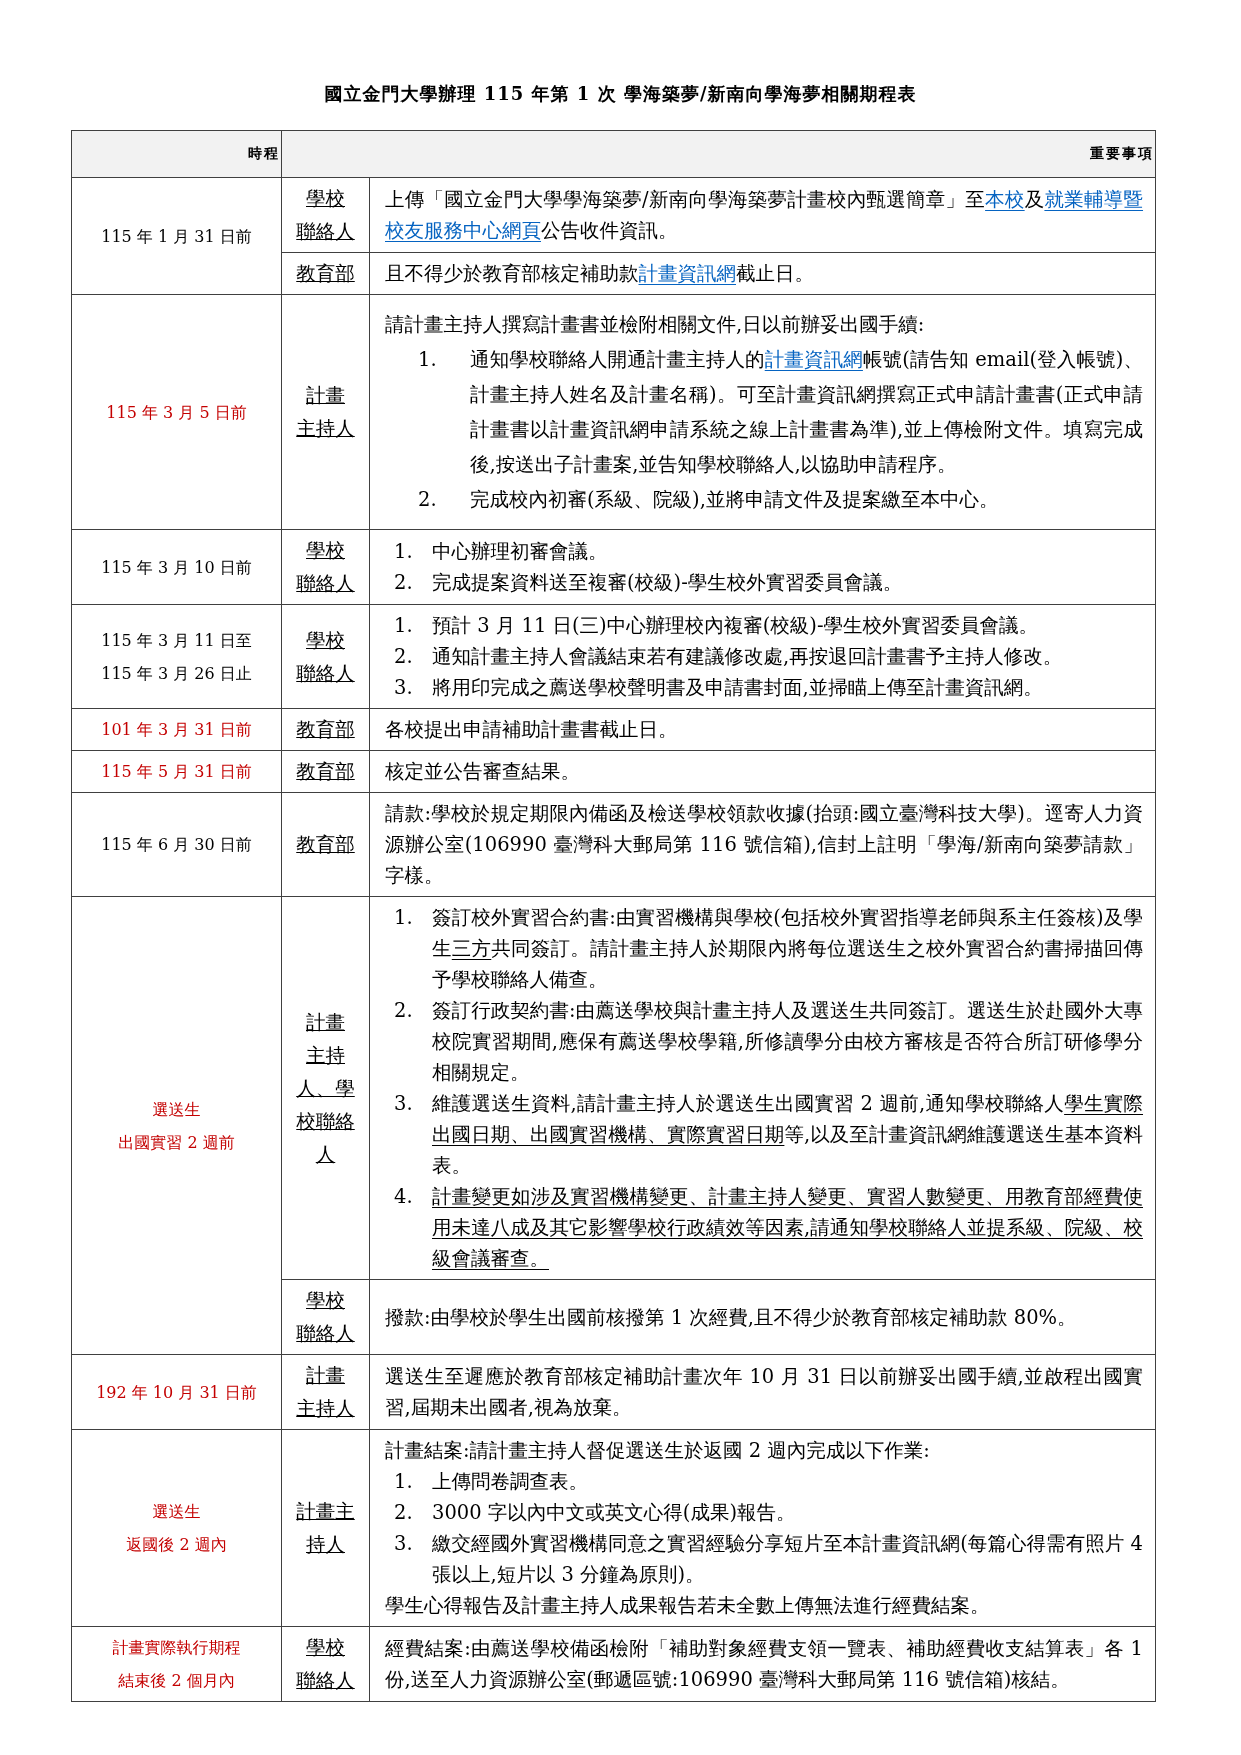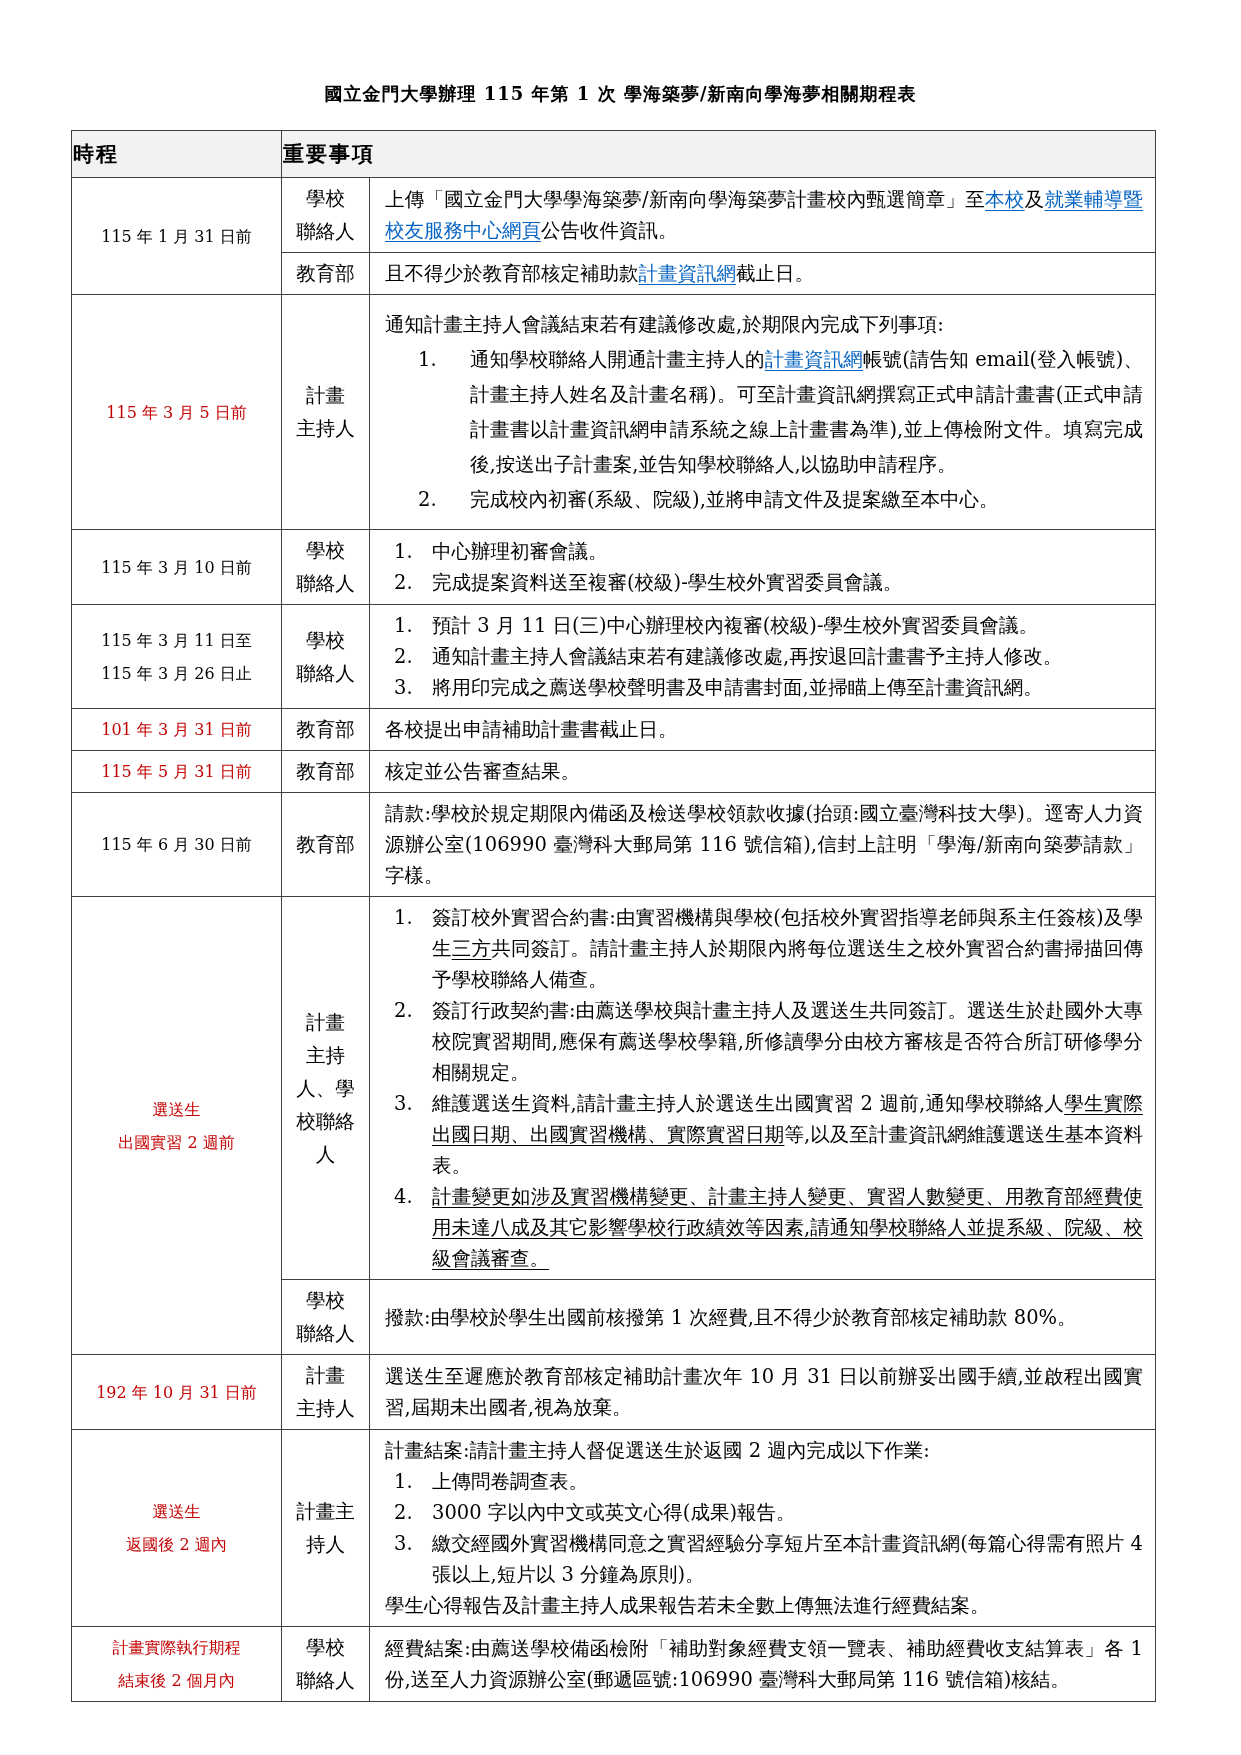--- a/index.html
+++ b/index.html
@@ -26,40 +26,41 @@
     border-collapse:collapse;
     table-layout:fixed;
     width:1084px;
     margin-left:71px;
   }
   table.schedule td, table.schedule th{
     border:1.5px solid var(--border);
   }
   th{
     background:var(--header-bg);
-    font-size:21px;
+    font-size:14px;
     font-weight:bold;
     height:47px;
-    text-align:left;
+    text-align:right;
     letter-spacing:2px;
   }
   .time-cell{
     text-align:center;
     vertical-align:middle;
     font-size:16px;
     line-height:33px;
     padding:4px 2px;
   }
   .time-cell.red{color:var(--red);}
   .role-cell{
     text-align:center;
     vertical-align:middle;
     font-size:19.5px;
     line-height:33px;
     padding:4px 2px;
+    text-decoration:underline;
   }
   .content-cell{
     vertical-align:middle;
     font-size:19.5px;
     line-height:31px;
     padding:5px 12px 5px 0;
     margin-top:32px;
   }
   .content-cell.loose{line-height:35px;padding-top:12px;padding-bottom:12px;}
   .para{
@@ -117,21 +118,21 @@
       <tr>
         <td class="role-cell">教育部</td>
         <td class="content-cell">
           <div class="para"><span>且不得少於教育部核定補助款</span><a class="link" href="#">計畫資訊網</a><span>截止日。</span></div>
         </td>
       </tr>
       <tr>
         <td class="time-cell red" rowspan="1">115 年 3 月 5 日前</td>
         <td class="role-cell">計畫<br>主持人</td>
         <td class="content-cell loose">
-          <div class="para"><span>通知計畫主持人會議結束若有建議修改處,於期限內完成下列事項:</span></div>
+          <div class="para"><span>請計畫主持人撰寫計畫書並檢附相關文件,日以前辦妥出國手續:</span></div>
           <div class="li deep"><span class="num">1.</span><span>通知學校聯絡人開通計畫主持人的</span><a class="link" href="#">計畫資訊網</a><span>帳號(請告知 email(登入帳號)、計畫主持人姓名及計畫名稱)。可至計畫資訊網撰寫正式申請計畫書(正式申請計畫書以計畫資訊網申請系統之線上計畫書為準),並上傳檢附文件。填寫完成後,按送出子計畫案,並告知學校聯絡人,以協助申請程序。</span></div>
           <div class="li deep"><span class="num">2.</span><span>完成校內初審(系級、院級),並將申請文件及提案繳至本中心。</span></div>
         </td>
       </tr>
       <tr>
         <td class="time-cell" rowspan="1">115 年 3 月 10 日前</td>
         <td class="role-cell">學校<br>聯絡人</td>
         <td class="content-cell">
           <div class="li"><span class="num">1.</span><span>中心辦理初審會議。</span></div>
           <div class="li"><span class="num">2.</span><span>完成提案資料送至複審(校級)-學生校外實習委員會議。</span></div>

